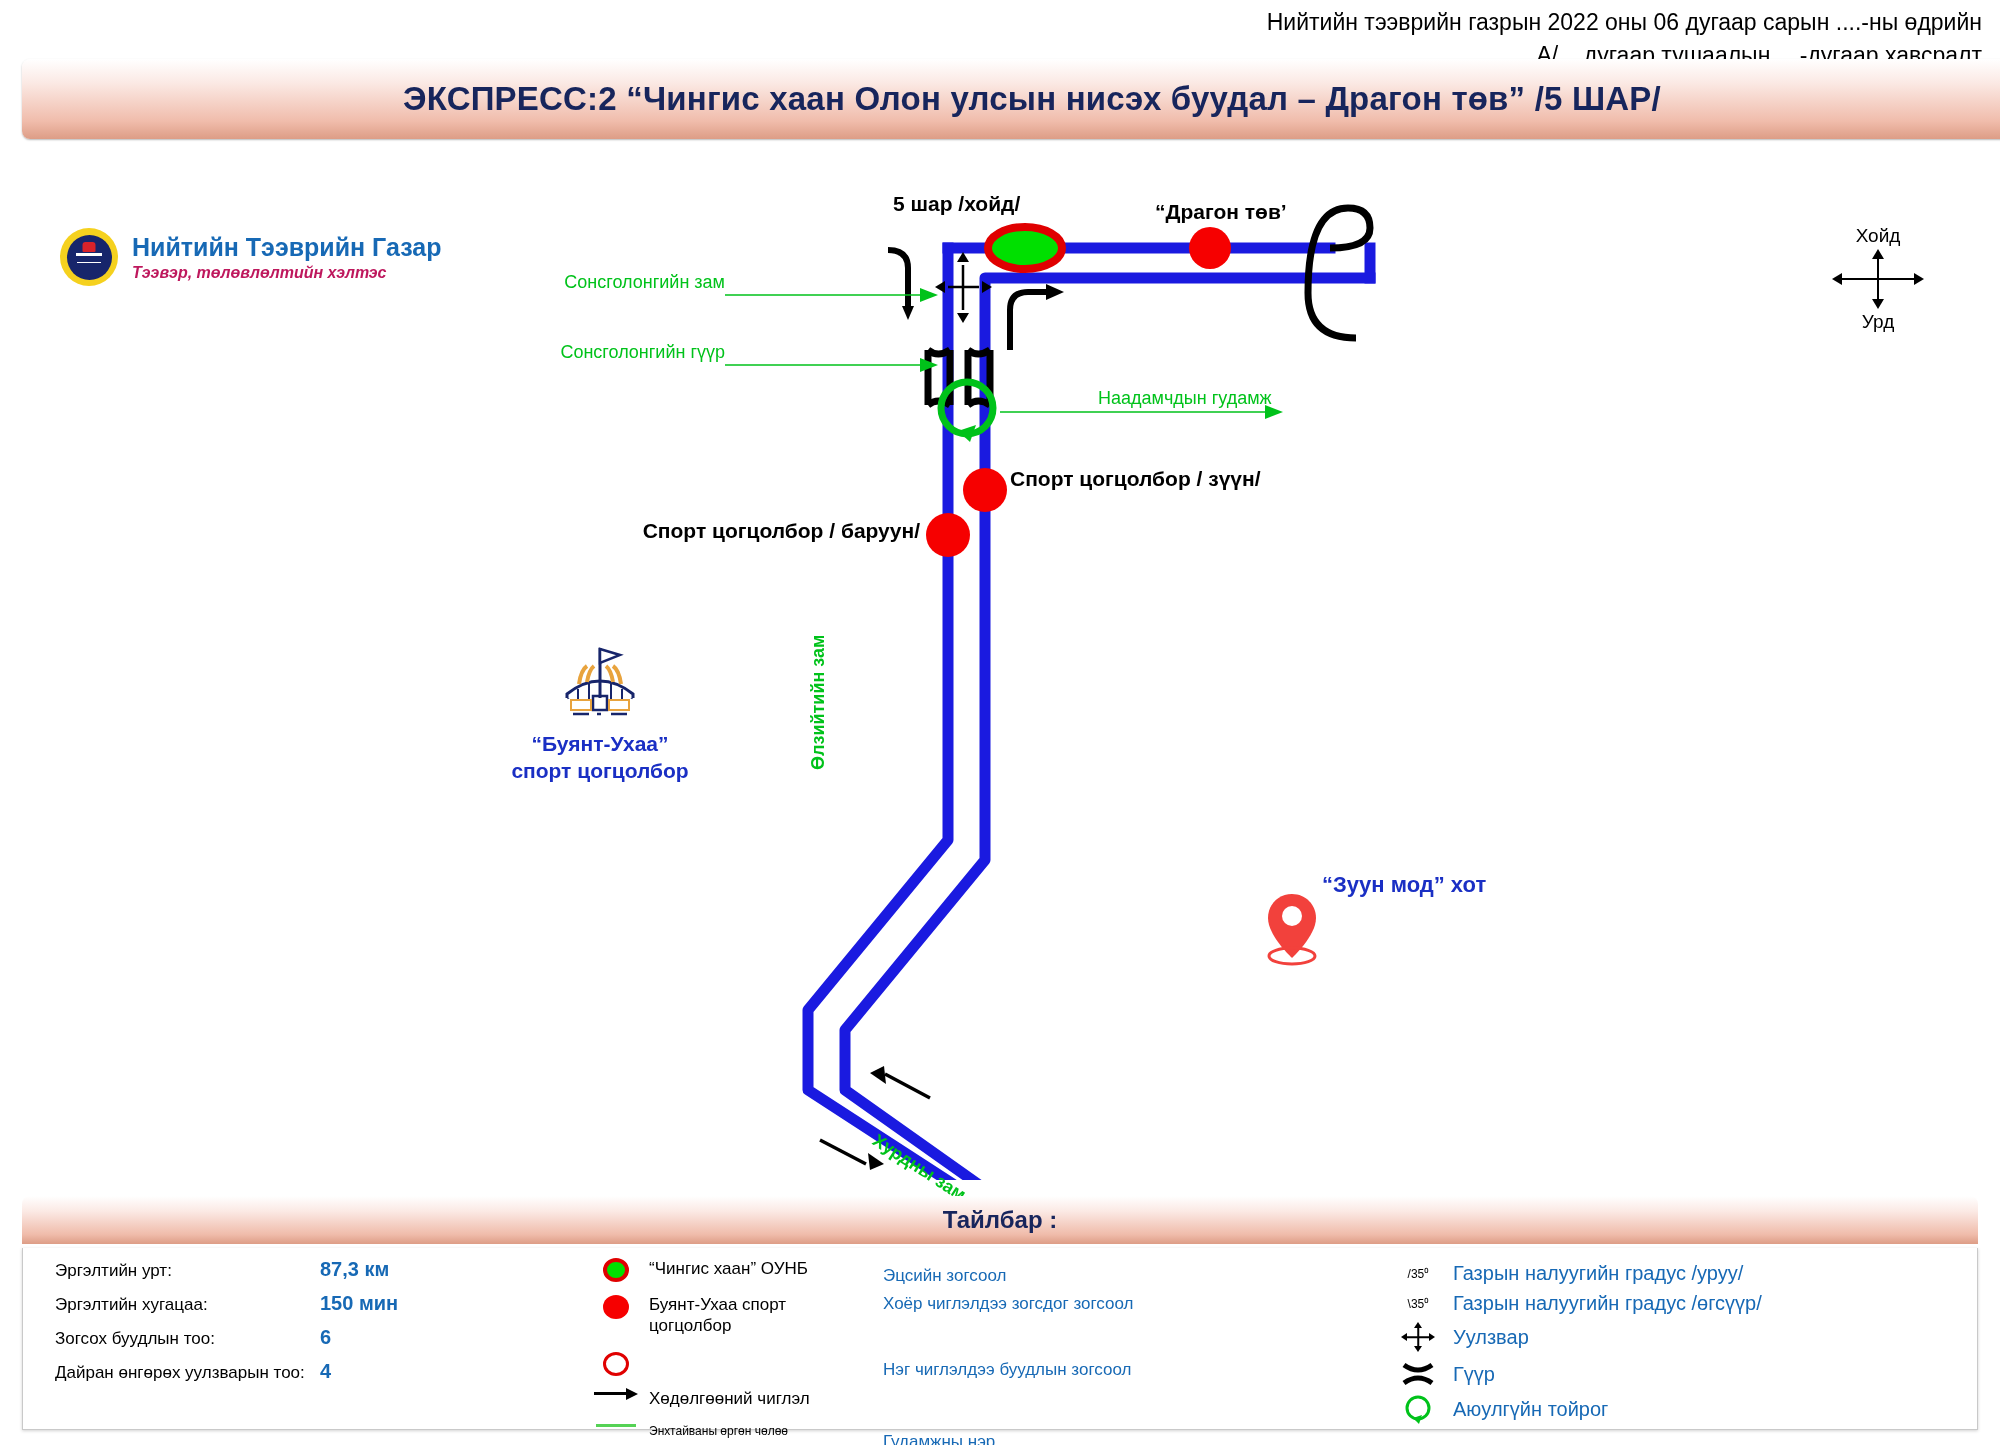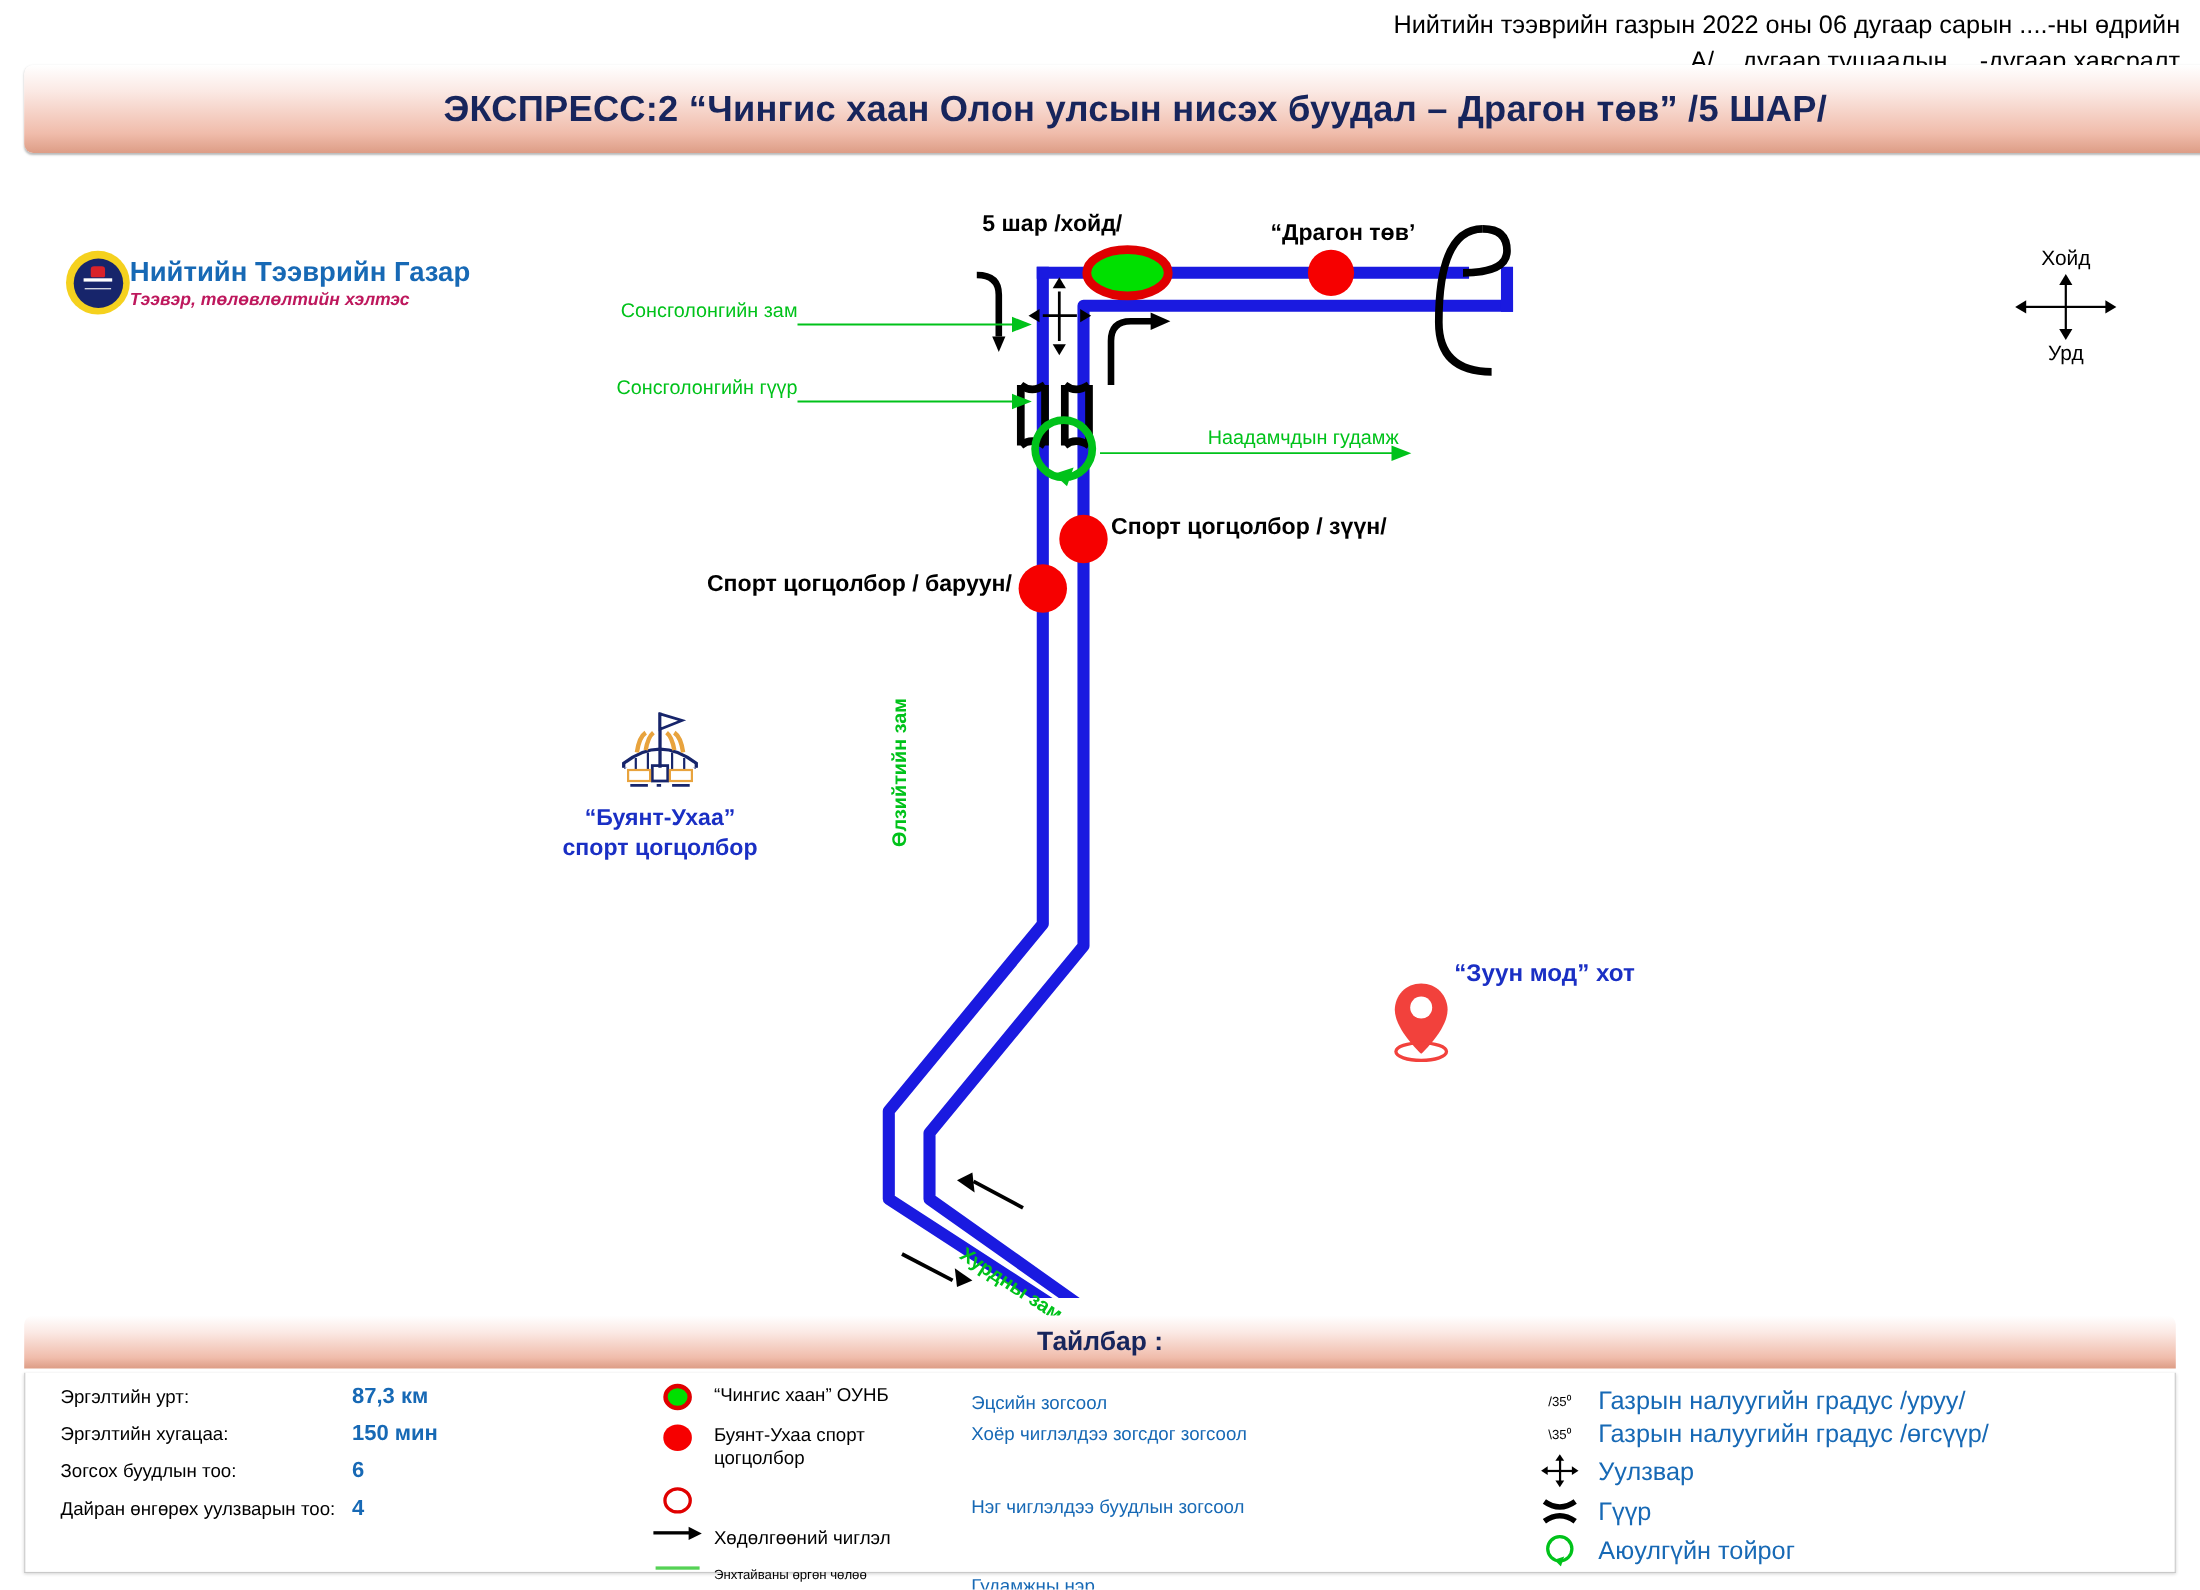--- a/index.html
+++ b/index.html
@@ -49,21 +49,21 @@
     letter-spacing: .2px;
   }
 
   
   .logo-wrap {
     position: absolute;
     left: 60px;
     top: 228px;
     display: flex;
     align-items: center;
-    gap: 0;
+    gap: 14px;
   }
   .logo-mark {
     width: 58px;
     height: 58px;
     border-radius: 50%;
     background: #f5d11e;
     display: flex;
     align-items: center;
     justify-content: center;
     flex: none;
@@ -230,21 +230,21 @@
     border-left: 12px solid #000;
   }
   .line-green { width: 40px; height: 3px; background: #55d255; }
 
   .col-desc { width: 470px; box-sizing: border-box; }
   .desc-row { font-size: 17px; color: #1769b5; height: 36px; display: flex; align-items: center; }
 
   .col-right { flex: 1; box-sizing: border-box; padding-left: 30px; }
   .r-row { display: flex; align-items: center; height: 30px; }
   .r-sym { width: 70px; display: flex; justify-content: center; align-items: center; flex: none; }
-  .r-text { font-size: 23px; color: #1769b5; }
+  .r-text { font-size: 20px; color: #1769b5; }
   .grade { font-size: 12px; color: #000; }
 
   .mini-cross { position: relative; width: 34px; height: 28px; }
   .mini-cross .v { position: absolute; left: 50%; top: 3px; transform: translateX(-50%); width: 1.5px; height: 22px; background: #000; }
   .mini-cross .h { position: absolute; top: 50%; left: 5px; transform: translateY(-50%); width: 24px; height: 1.5px; background: #000; }
   .mini-cross i { position: absolute; width: 0; height: 0; }
   .mini-cross .u { left: 50%; top: -1px; transform: translateX(-50%); border-left: 4px solid transparent; border-right: 4px solid transparent; border-bottom: 6px solid #000; }
   .mini-cross .d { left: 50%; bottom: -1px; transform: translateX(-50%); border-left: 4px solid transparent; border-right: 4px solid transparent; border-top: 6px solid #000; }
   .mini-cross .l { top: 50%; left: 0; transform: translateY(-50%); border-top: 4px solid transparent; border-bottom: 4px solid transparent; border-right: 6px solid #000; }
   .mini-cross .r { top: 50%; right: 0; transform: translateY(-50%); border-top: 4px solid transparent; border-bottom: 4px solid transparent; border-left: 6px solid #000; }

